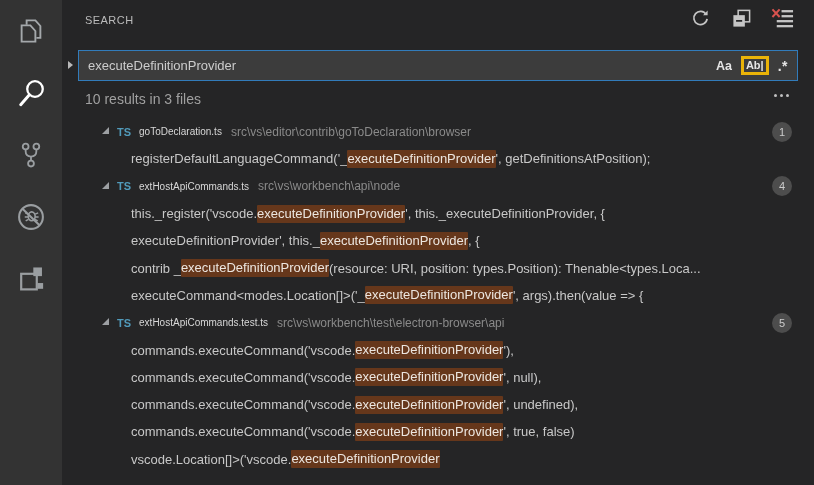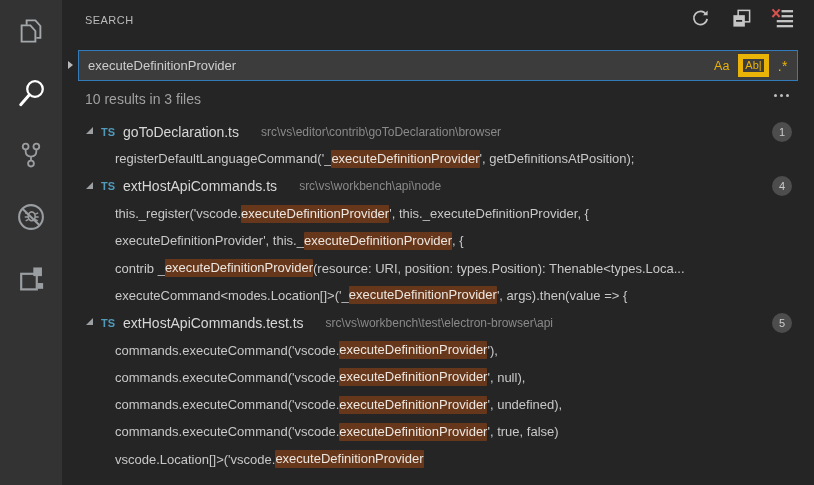--- a/index.html
+++ b/index.html
@@ -27,42 +27,42 @@
   .expand-toggle { position:absolute; top:58px; left:6px; width:12px; height:14px;
                    display:flex; align-items:center; cursor:pointer; }
   .expand-toggle .tri { width:0; height:0; border-top:4px solid transparent;
                         border-bottom:4px solid transparent; border-left:5px solid #b8b8b8; }
   .searchbox { position:absolute; top:50px; left:16px; right:16px; height:31px;
                background:#3c3c3c; border:1px solid #327cbb; display:flex;
                align-items:center; }
   .searchbox input { flex:1; background:transparent; border:none; outline:none;
                      color:#cccccc; font-size:13px; padding:0 6px 0 9px;
                      font-family:"Liberation Sans", sans-serif; }
-  .opt { color:#eab308; display:flex; align-items:center; margin-right:9px;
-         cursor:pointer; flex:none; }
+  .opt { color:#e5e5e5; display:flex; align-items:center; margin-right:9px;
+         cursor:pointer; flex:none;font-weight:bold; }
   .opt-case { font-size:12.5px; }
-  .opt-word { font-size:11px; border:5px solid #eab308; padding:0 2px; line-height:13px; }
+  .opt-word { font-size:11px; border:3px solid #eab308; padding:0 2px; line-height:13px; }
   .opt-regex { font-size:14px; letter-spacing:.5px; }
 
   .summary { position:absolute; top:91px; left:23px; font-size:14px; color:#a0a0a0; }
   .more-btn { position:absolute; top:92px; right:23px; display:flex; gap:3px;
               cursor:pointer; padding:2px; }
   .more-btn i { width:3px; height:3px; border-radius:50%; background:#c0c0c0; display:block; }
 
   
-  .results { position:absolute; top:118px; left:0; right:0; }
+  .results { position:absolute; top:118px; left:16px; right:0; }
   .row { height:27.3px; display:flex; align-items:center; white-space:nowrap;
          overflow:hidden; position:relative; cursor:pointer; }
   .file-row { padding-left:24px; }
   .twistie { width:0; height:0; border-left:7px solid transparent;
              border-bottom:7px solid #9da0a3; margin-right:8px; flex:none;
              transform:translateY(-1px); }
   .ts-ico { color:#519aba; font-size:11px; font-weight:bold; margin-right:8px; flex:none; }
-  .fname { color:#d7d7d7; font-size:14px; flex:none; }
-  .fpath { color:#8a8a8a; font-size:12px; margin-left:22px; flex:none; }
+  .fname { color:#d7d7d7; font-size:10px; flex:none; }
+  .fpath { color:#8a8a8a; font-size:12px; margin-left:9px; flex:none; }
   .badge { position:absolute; right:22px; top:50%; transform:translateY(-50%);
            min-width:20px; height:20px; border-radius:10px; background:#4d4d4d;
            color:#cccccc; font-size:11px; display:flex; align-items:center;
            justify-content:center; padding:0 5px; }
   .match-row { padding-left:53px; padding-right:12px; font-size:13px; color:#c8c8c8; }
   .match-row .hl { background:#66371b; color:#ece6e0; border-radius:1px; padding:1px 0 2px; }
 </style>
 </head>
 <body>
 

